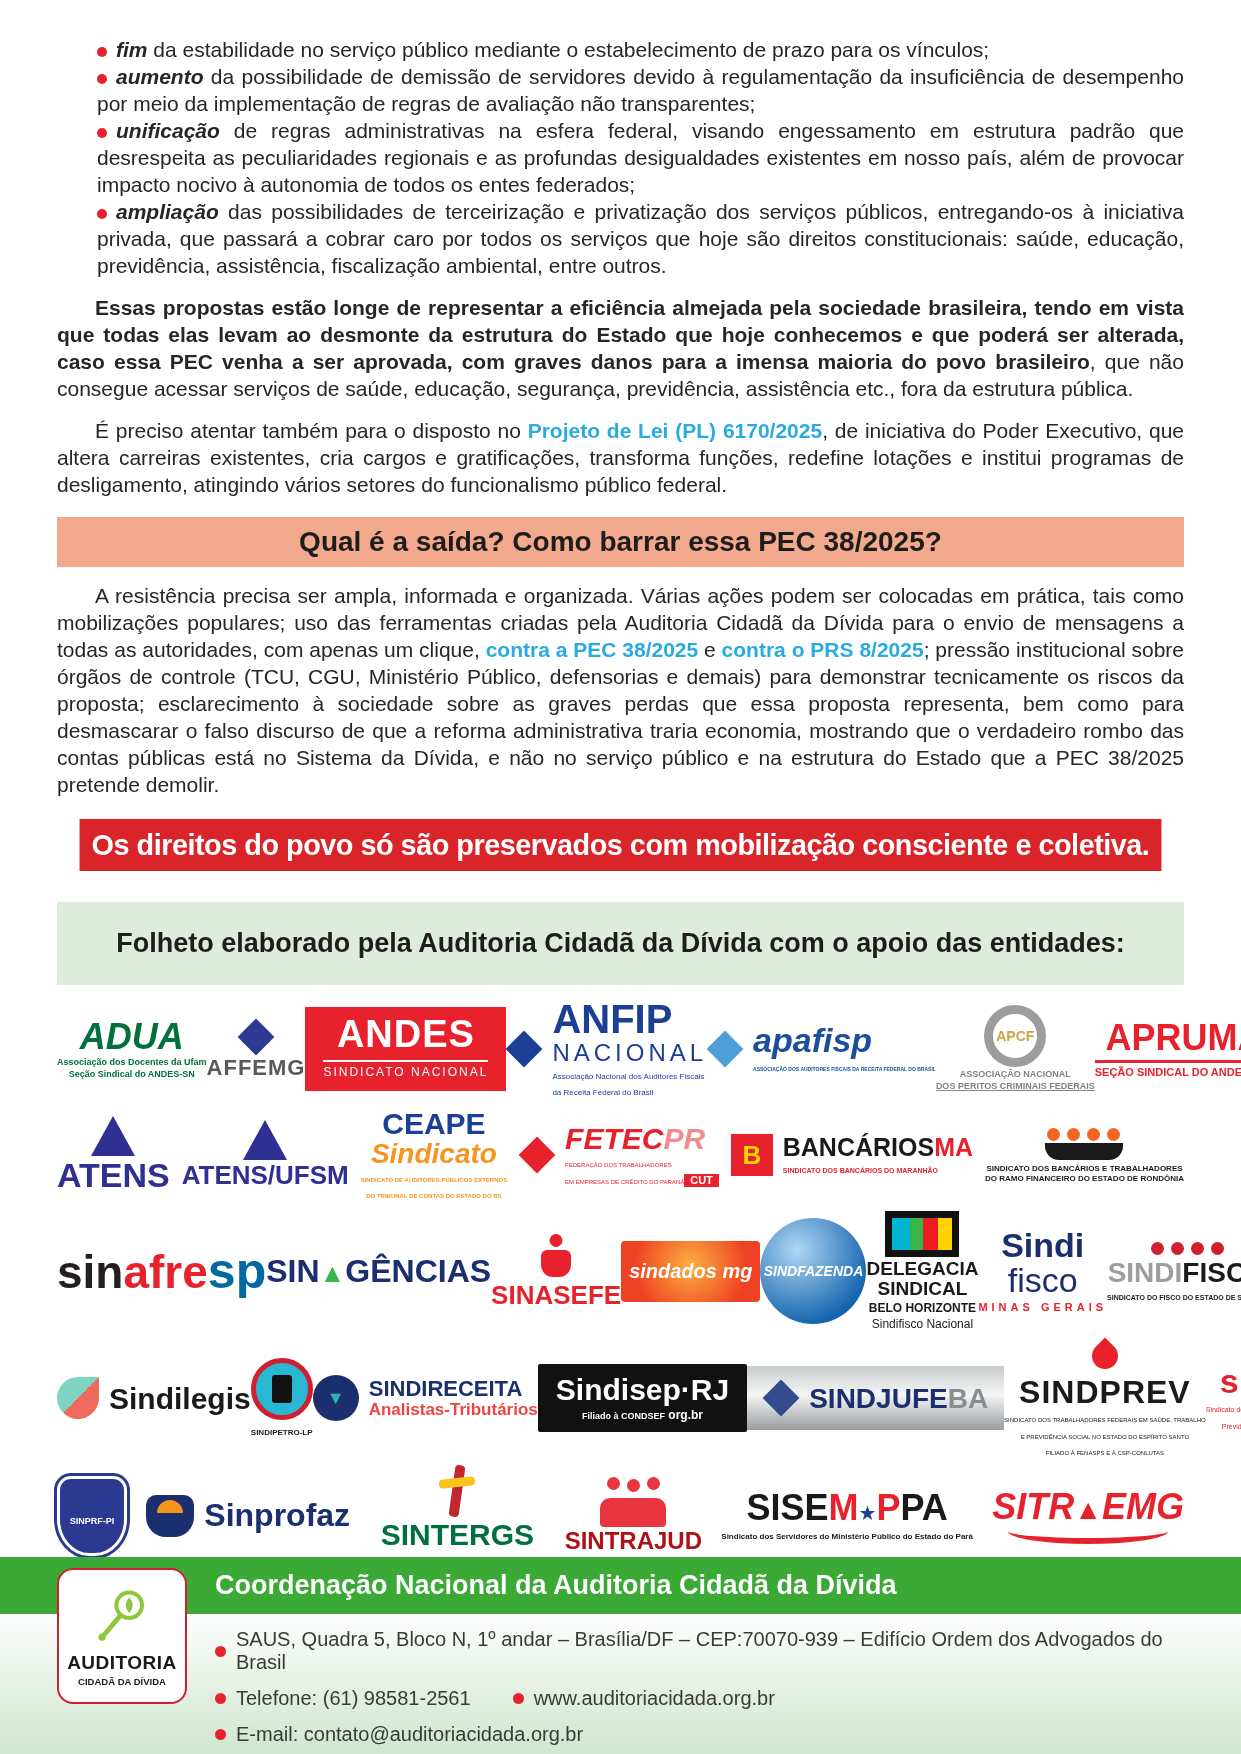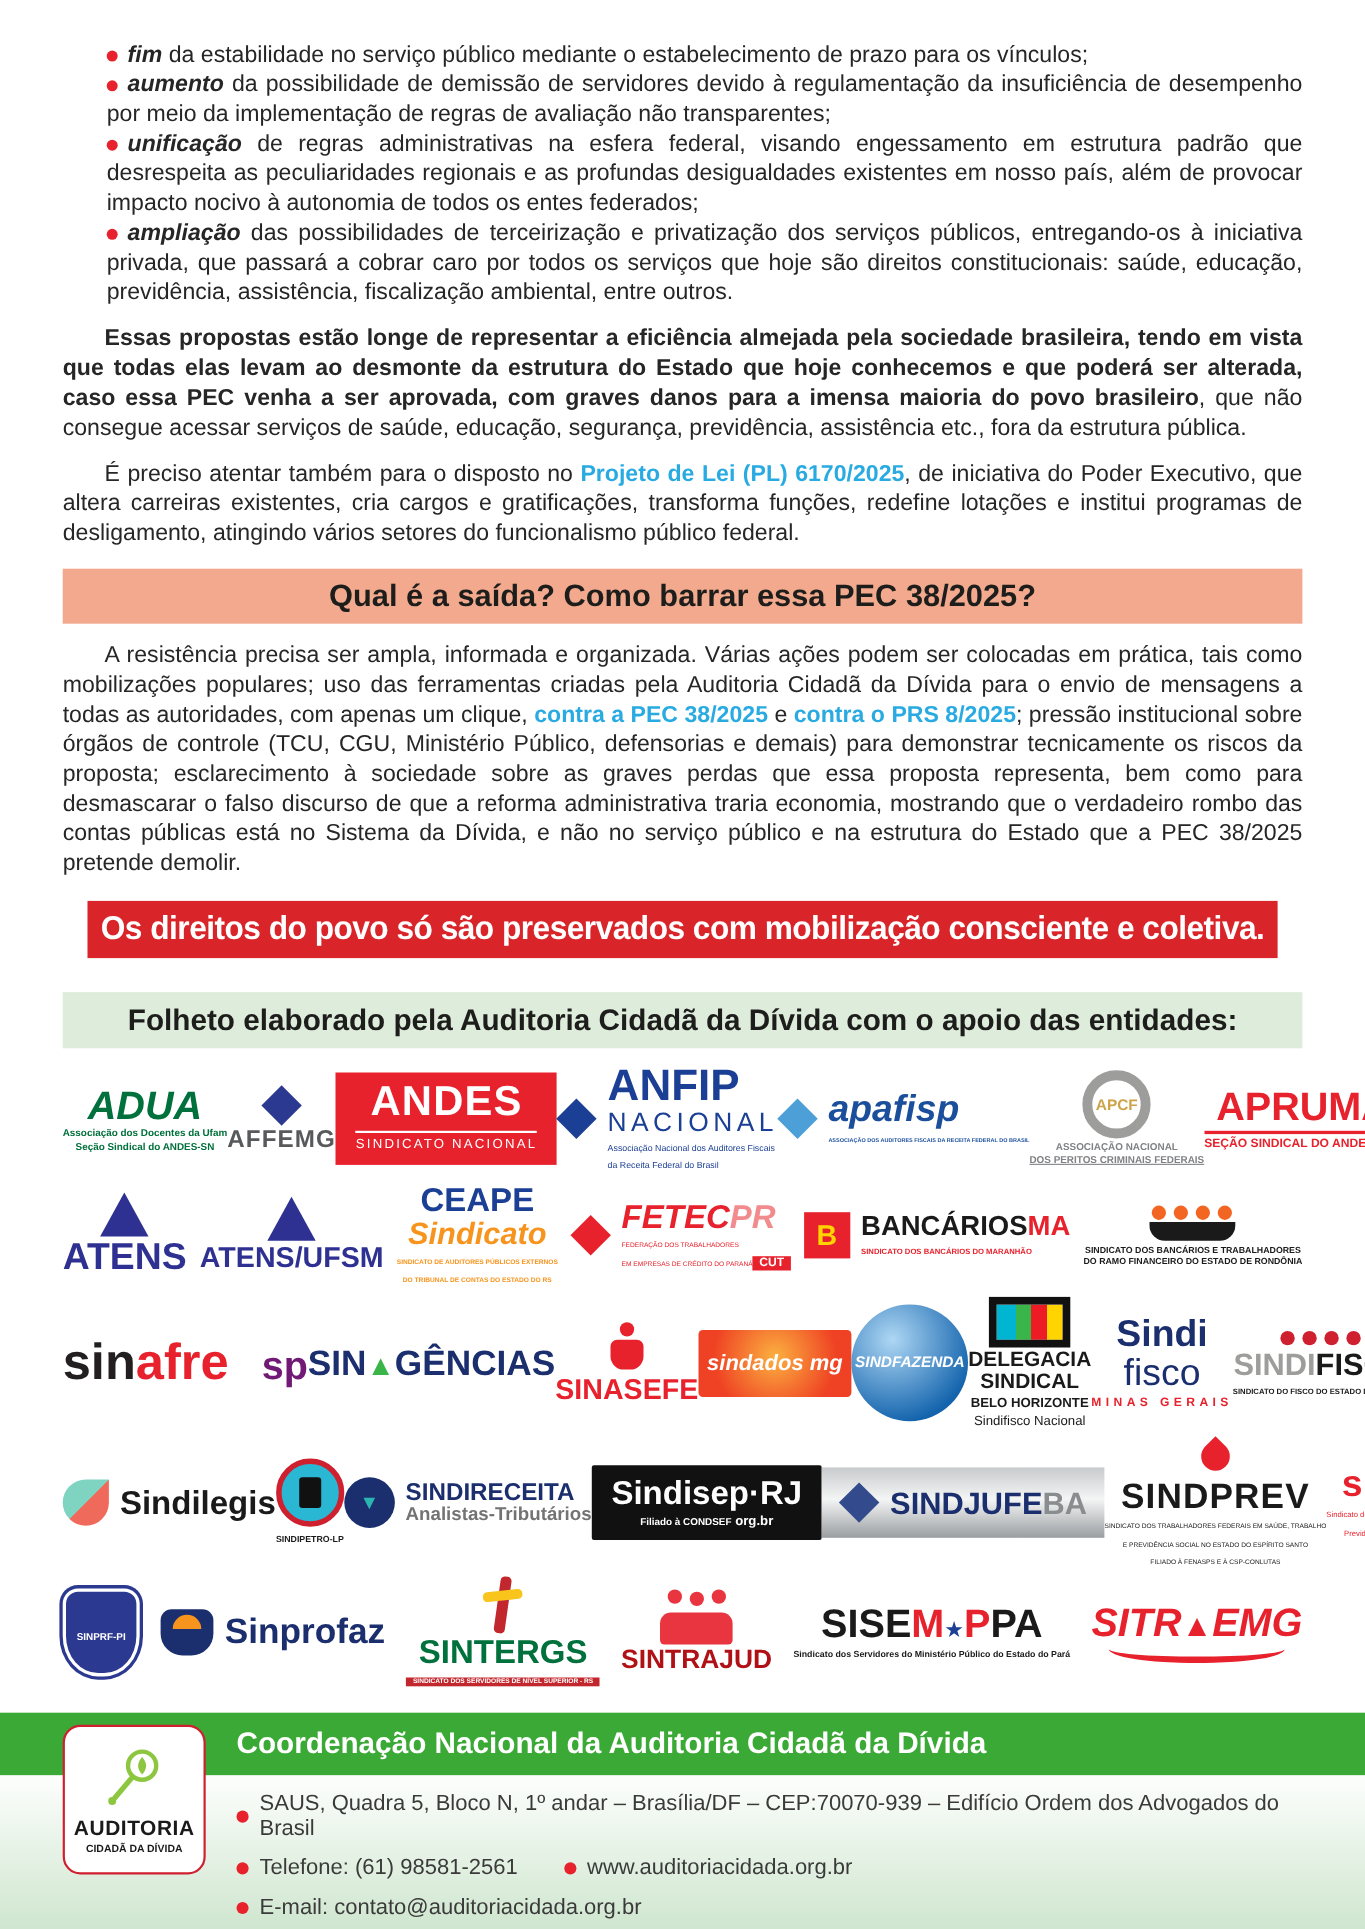--- a/index.html
+++ b/index.html
@@ -15,21 +15,21 @@
   .kw{font-weight:bold;font-style:italic}
   .para{font-size:21px;line-height:27px;text-align:justify;text-indent:38px;margin-top:15px}
   .b{font-weight:bold}
   .lk{color:#29abe2;font-weight:bold}
 
   
   .banner{text-align:center;font-weight:bold;color:#1d1d1b}
   .banner-question{margin-top:19px;background:#f2a98d;font-size:28px;padding:9px 0}
   .banner-red{margin-top:21px;background:#d9252a;color:#fff;font-size:30px;font-weight:800;
               padding:9px 0;white-space:nowrap;letter-spacing:-.5px;transform:scaleX(.96)}
-  .banner-green{margin-top:31px;background:#ddecdb;font-size:27px;padding:10px 0}
+  .banner-green{margin-top:31px;background:#ddecdb;font-size:27px;padding:26px 0}
 
   
   .grid{margin-top:14px}
   .logo-row{display:flex;align-items:center;justify-content:space-between;min-height:100px;margin-top:6px}
   .logo{display:flex;flex-direction:column;align-items:center;justify-content:center;text-align:center;gap:2px;flex:none}
   .logo-main{display:flex;flex-direction:column}
   .logo-line{line-height:1.04;white-space:nowrap}
   .logo-sub{line-height:1.3;white-space:nowrap}
   .logo-sub div{line-height:1.3}
   .logo-icon{width:40px;height:40px;display:inline-flex;align-items:center;justify-content:center;flex:none}
@@ -234,21 +234,21 @@
             <span class="logo-icon shape-dots" style="color: rgb(242, 101, 34);"></span>
             <div class="logo-sub">
               <div style="color: rgb(26, 26, 26); font-size: 8px; font-weight: 700;">SINDICATO DOS BANCÁRIOS E TRABALHADORES</div>
               <div style="color: rgb(26, 26, 26); font-size: 8px; font-weight: 700;">DO RAMO FINANCEIRO DO ESTADO DE RONDÔNIA</div>
             </div>
           </div>
         </div>
         <div class="logo-row">
           <div class="logo logo-sinafresp">
             <div class="logo-main">
-              <div class="logo-line"><span style="color: rgb(35, 31, 32); font-size: 46px; font-weight: 700;">sin</span><span style="color: rgb(232, 34, 45); font-size: 46px; font-weight: 700;">afre</span><span style="color: #701a75; font-size: 36px; font-weight: 700; margin-left: 30px;">sp</span></div>
+              <div class="logo-line"><span style="color: rgb(35, 31, 32); font-size: 46px; font-weight: 700;">sin</span><span style="color: rgb(232, 34, 45); font-size: 46px; font-weight: 700;">afre</span><span style="color: #0369a1; font-size: 50px; font-weight: 700;">sp</span></div>
             </div>
           </div>
           <div class="logo logo-sinagencias">
             <div class="logo-main">
               <div class="logo-line"><span style="color: rgb(27, 46, 110); font-size: 32px; font-weight: 900;">SIN</span><span style="color: rgb(58, 181, 74); font-size: 26px;">▲</span><span style="color: rgb(27, 46, 110); font-size: 32px; font-weight: 900;">GÊNCIAS</span></div>
             </div>
           </div>
           <div class="logo logo-sinasefe">
             <span class="logo-icon shape-person" style="color: rgb(232, 34, 45);"></span>
             <div class="logo-main">
@@ -302,21 +302,21 @@
             <div class="logo-main">
               <div class="logo-line"><span style="color: rgb(26, 26, 26); font-size: 8px; font-weight: 800;">SINDIPETRO-LP</span></div>
             </div>
           </div>
           <div class="logo logo-sindireceita">
             <span class="logo-icon shape-circle" style="background: rgb(27, 46, 110);">
               <span style="color: rgb(43, 181, 176); font-weight: 800; font-size: 18px;">▼</span>
             </span>
             <div class="logo-main">
               <div class="logo-line"><span style="color: rgb(27, 46, 110); font-size: 22px; font-weight: 900;">SINDIRECEITA</span></div>
-              <div class="logo-line"><span style="color: #737373; font-size: 17px; font-weight: 700;">Analistas-Tributários</span></div>
+              <div class="logo-line"><span style="color: #ef4444; font-size: 17px; font-weight: 700;">Analistas-Tributários</span></div>
             </div>
           </div>
           <div class="logo logo-sindisep">
             <div class="logo-main">
               <div class="logo-line"><span style="color: rgb(255, 255, 255); font-size: 30px; font-weight: 800;">Sindisep·RJ</span></div>
               <div class="logo-line"><span style="color: rgb(255, 255, 255); font-size: 9px; font-weight: 700;">Filiado à CONDSEF</span><span style="color: rgb(255, 255, 255); font-size: 12px; font-weight: 700;"> org.br</span></div>
             </div>
           </div>
           <div class="logo logo-sindjufeba">
             <span class="logo-icon shape-diamond" style="background: rgb(51, 74, 141);"></span>

